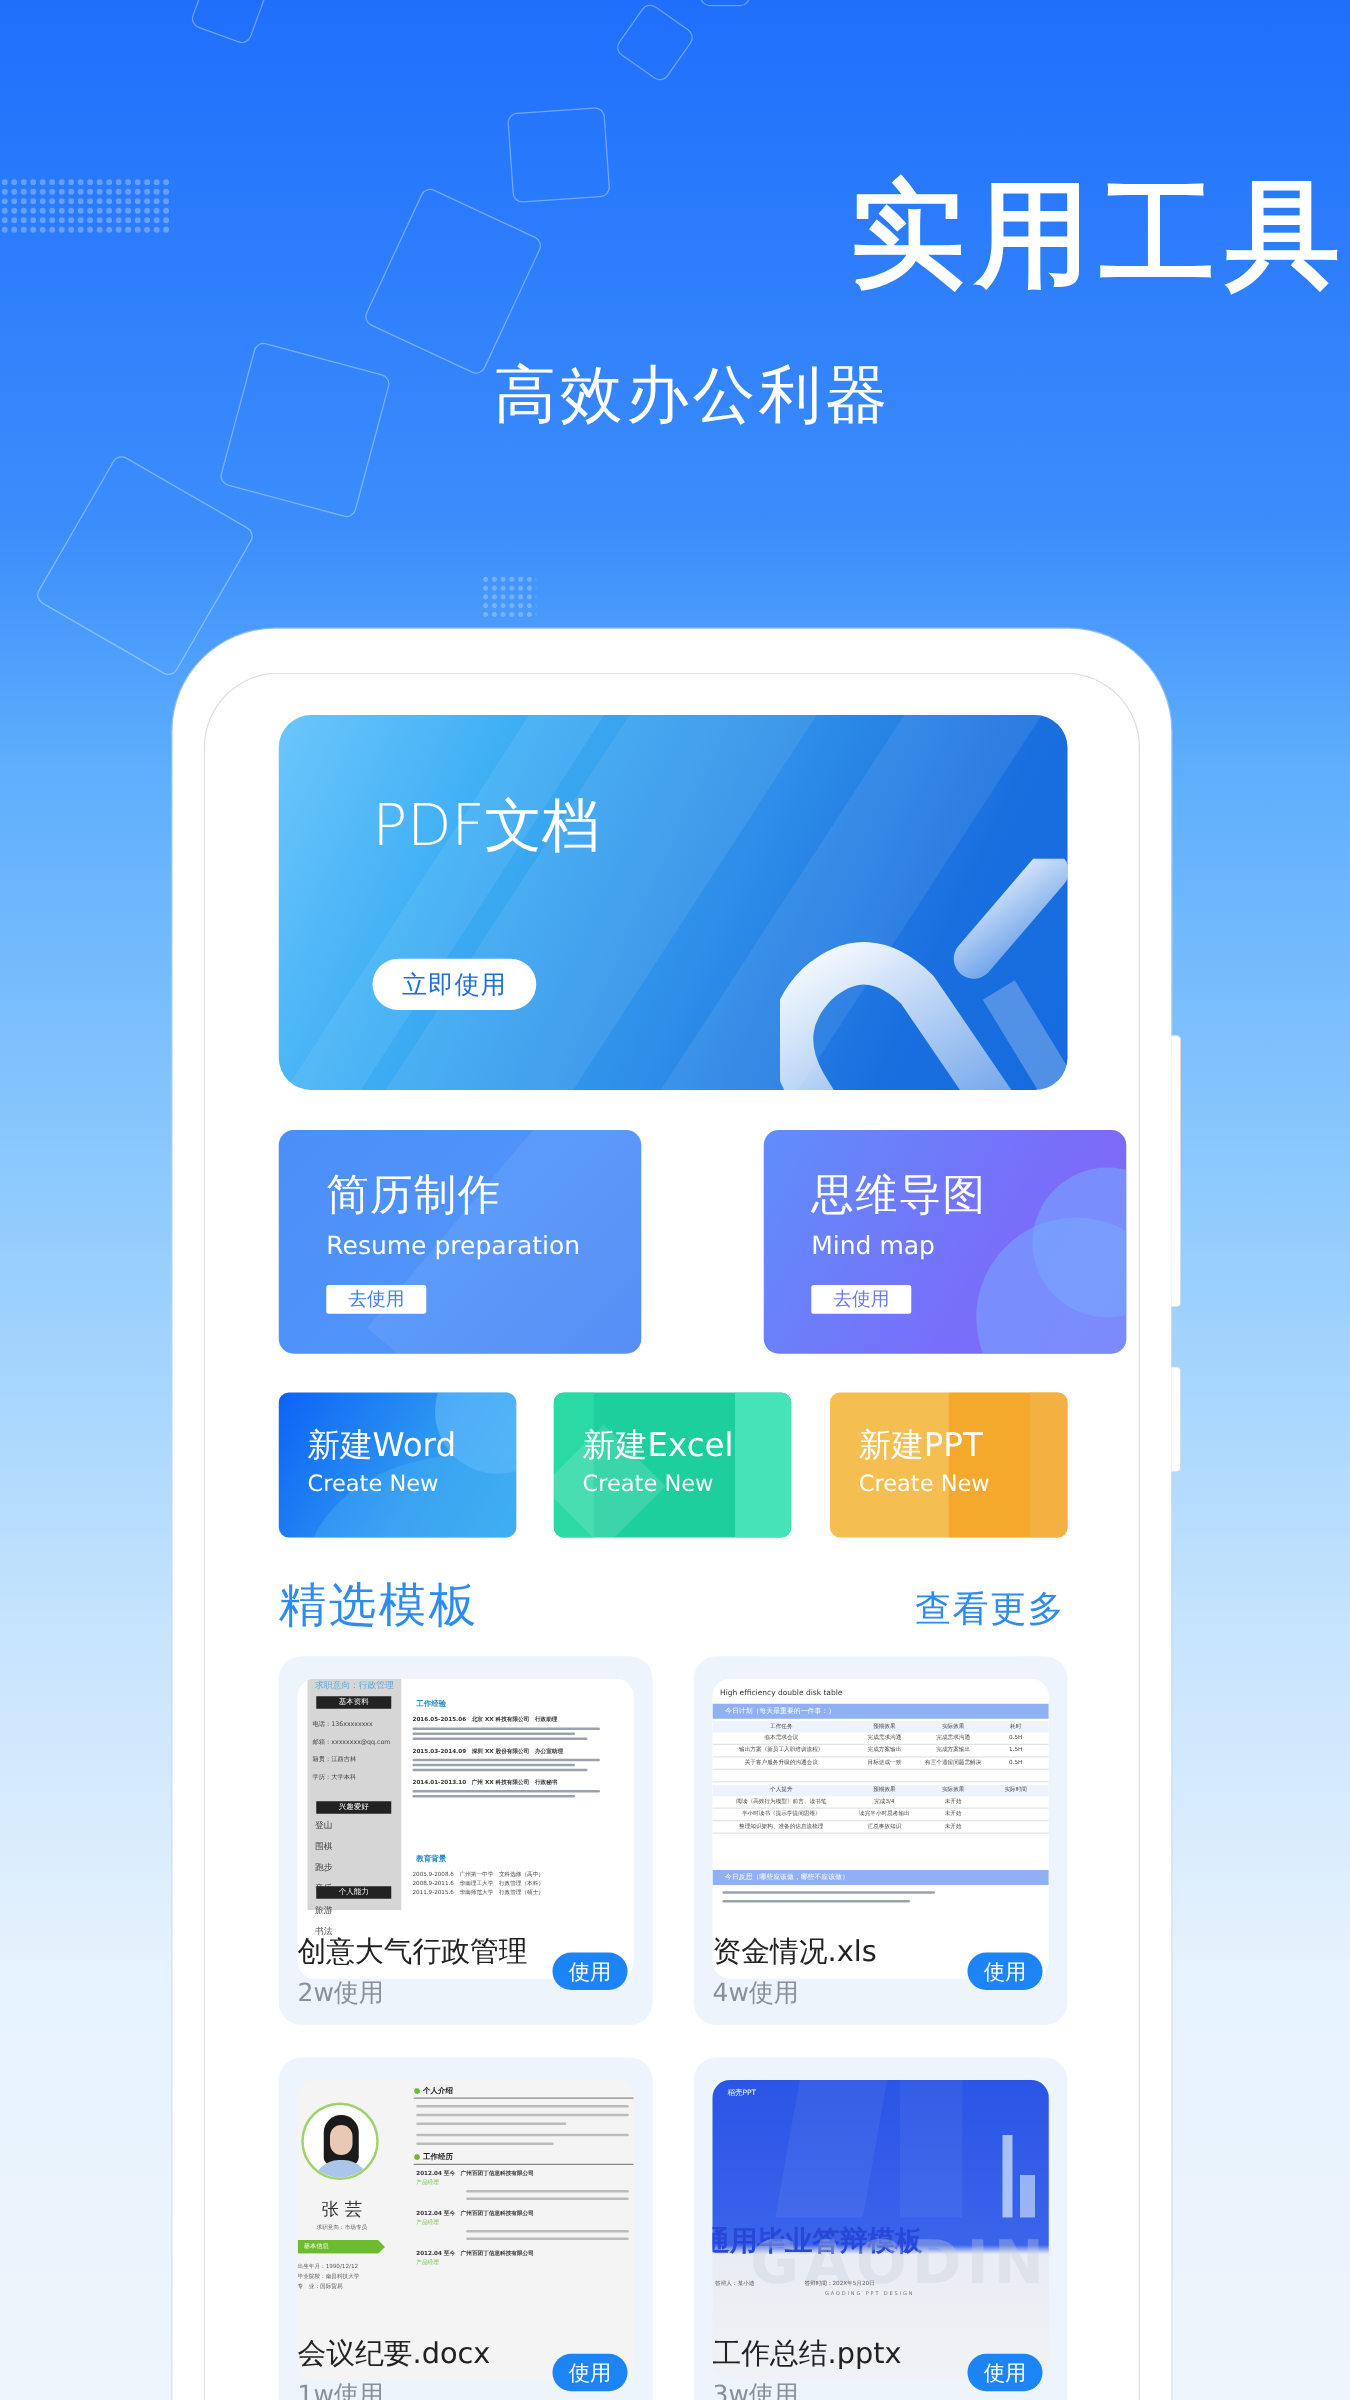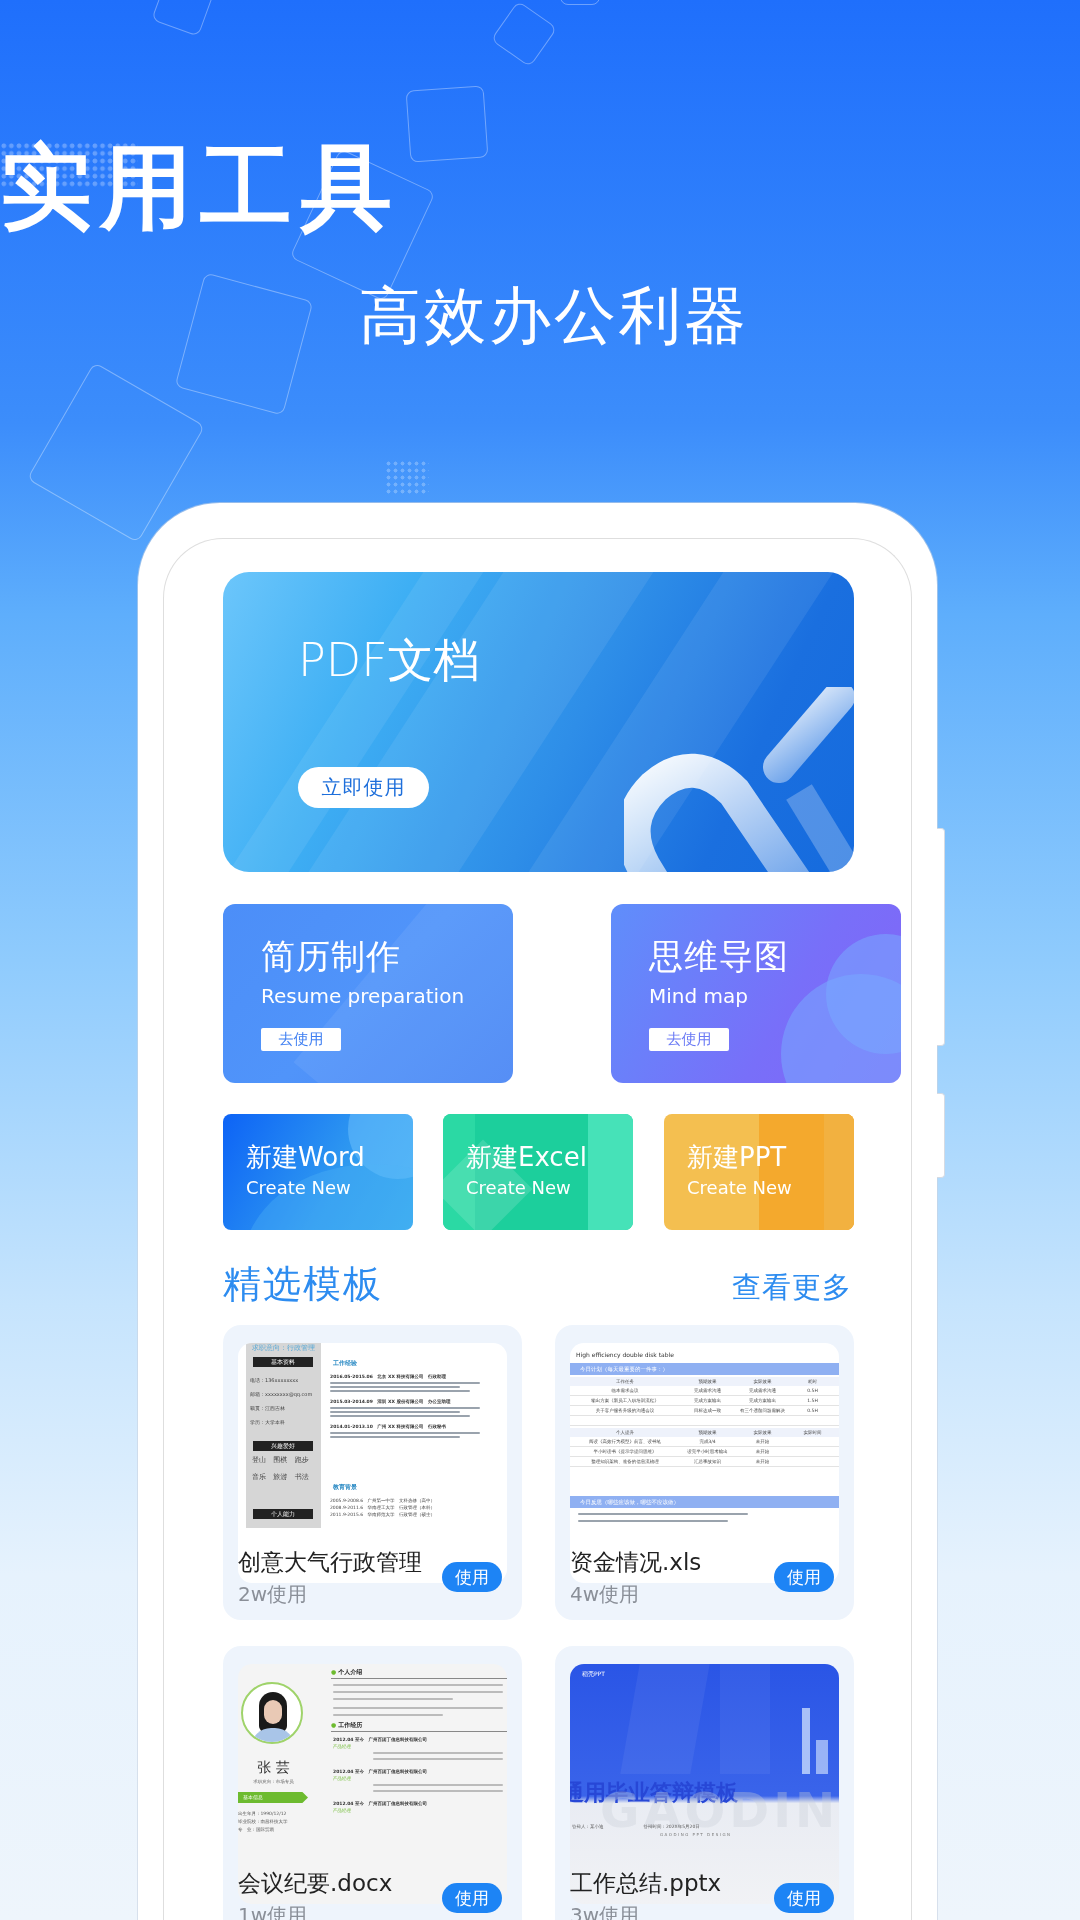--- a/index.html
+++ b/index.html
@@ -14,26 +14,26 @@
     position: absolute; left: 0; top: 142px; width: 138px; height: 46px;
     background-image: radial-gradient(circle, rgba(255,255,255,0.28) 2.2px, transparent 2.6px);
     background-size: 7.6px 7.6px;
   }
   .dots2 {
     position: absolute; left: 385px; top: 460px; width: 44px; height: 36px;
     background-image: radial-gradient(circle, rgba(255,255,255,0.25) 1.8px, transparent 2.2px);
     background-size: 7px 7px;
   }
   .hero-title {
-    position: absolute; left: 0; width: 1080px; top: 128px; text-align: left;
+    position: absolute; left: 0; width: 1080px; top: 128px; text-align: right;
     color: #fff; font-weight: bold; font-size: 92px; letter-spacing: 8px; line-height: 120px;
   }
   .hero-sub {
     position: absolute; left: 0; width: 1080px; top: 284px; text-align: center;
-    color: #fff; font-size: 62px; letter-spacing: 3px; line-height: 64px; padding-left: 28px;
+    color: #fff; font-size: 50px; letter-spacing: 3px; line-height: 64px; padding-left: 28px;
   }
   .phone {
     position: absolute; left: 138px; top: 503px; width: 799px; height: 1500px;
     background: #fff; border-radius: 82px 82px 0 0;
     box-shadow: 0 0 0 1px rgba(200,210,225,0.6);
   }
   .side-btn { position: absolute; background: #fff; border: 1px solid #d5dbe4; border-left: none; border-radius: 0 4px 4px 0; }
   .screen {
     position: absolute; left: 25px; top: 35px; width: 749px; height: 1500px;
     border: 1.5px solid #dedede; border-bottom: none;
@@ -176,21 +176,21 @@
         <div style="position:absolute; left:8px; top:0; width:75px; height:185px; background:#d6d6d6;"></div>
         <div style="position:absolute; left:8px; top:0; width:75px; font-size:7px; color:#5aa9d6; text-align:center;">求职意向：行政管理</div>
         <div style="position:absolute; left:15px; top:14px; width:60px; height:10px; background:#222; color:#fff; font-size:6px; text-align:center; line-height:10px;">基本资料</div>
         <div style="position:absolute; left:12px; top:30px; font-size:5px; color:#444; line-height:14px; width:70px;">
           <div>电话：136xxxxxxxx</div>
           <div>邮箱：xxxxxxxx@qq.com</div>
           <div>籍贯：江西吉林</div>
           <div>学历：大学本科</div>
         </div>
         <div style="position:absolute; left:15px; top:98px; width:60px; height:10px; background:#222; color:#fff; font-size:6px; text-align:center; line-height:10px;">兴趣爱好</div>
-        <div style="position:absolute; left:14px; top:112px; width:64px; font-size:7px; color:#444; display:grid; grid-template-columns:1fr 1fr 1fr; row-gap:7px;">
+        <div style="position:absolute; left:14px; top:112px; width:64px; font-size:7px; color:#444; display:grid; grid-template-columns:1fr; row-gap:7px;">
           <span>登山</span>
             <span>围棋</span>
           <span>跑步</span>
             <span>音乐</span>
           <span>旅游</span>
             <span>书法</span>
         </div>
         <div style="position:absolute; left:15px; top:166px; width:60px; height:10px; background:#222; color:#fff; font-size:6px; text-align:center; line-height:10px;">个人能力</div>
         <div style="position:absolute; left:95px; top:16px; font-size:6px; color:#2a8ac4; font-weight:bold;">工作经验</div>
         <div style="position:absolute; left:92px; top:30px; width:172px; font-size:4.5px; color:#333; line-height:7px;">

